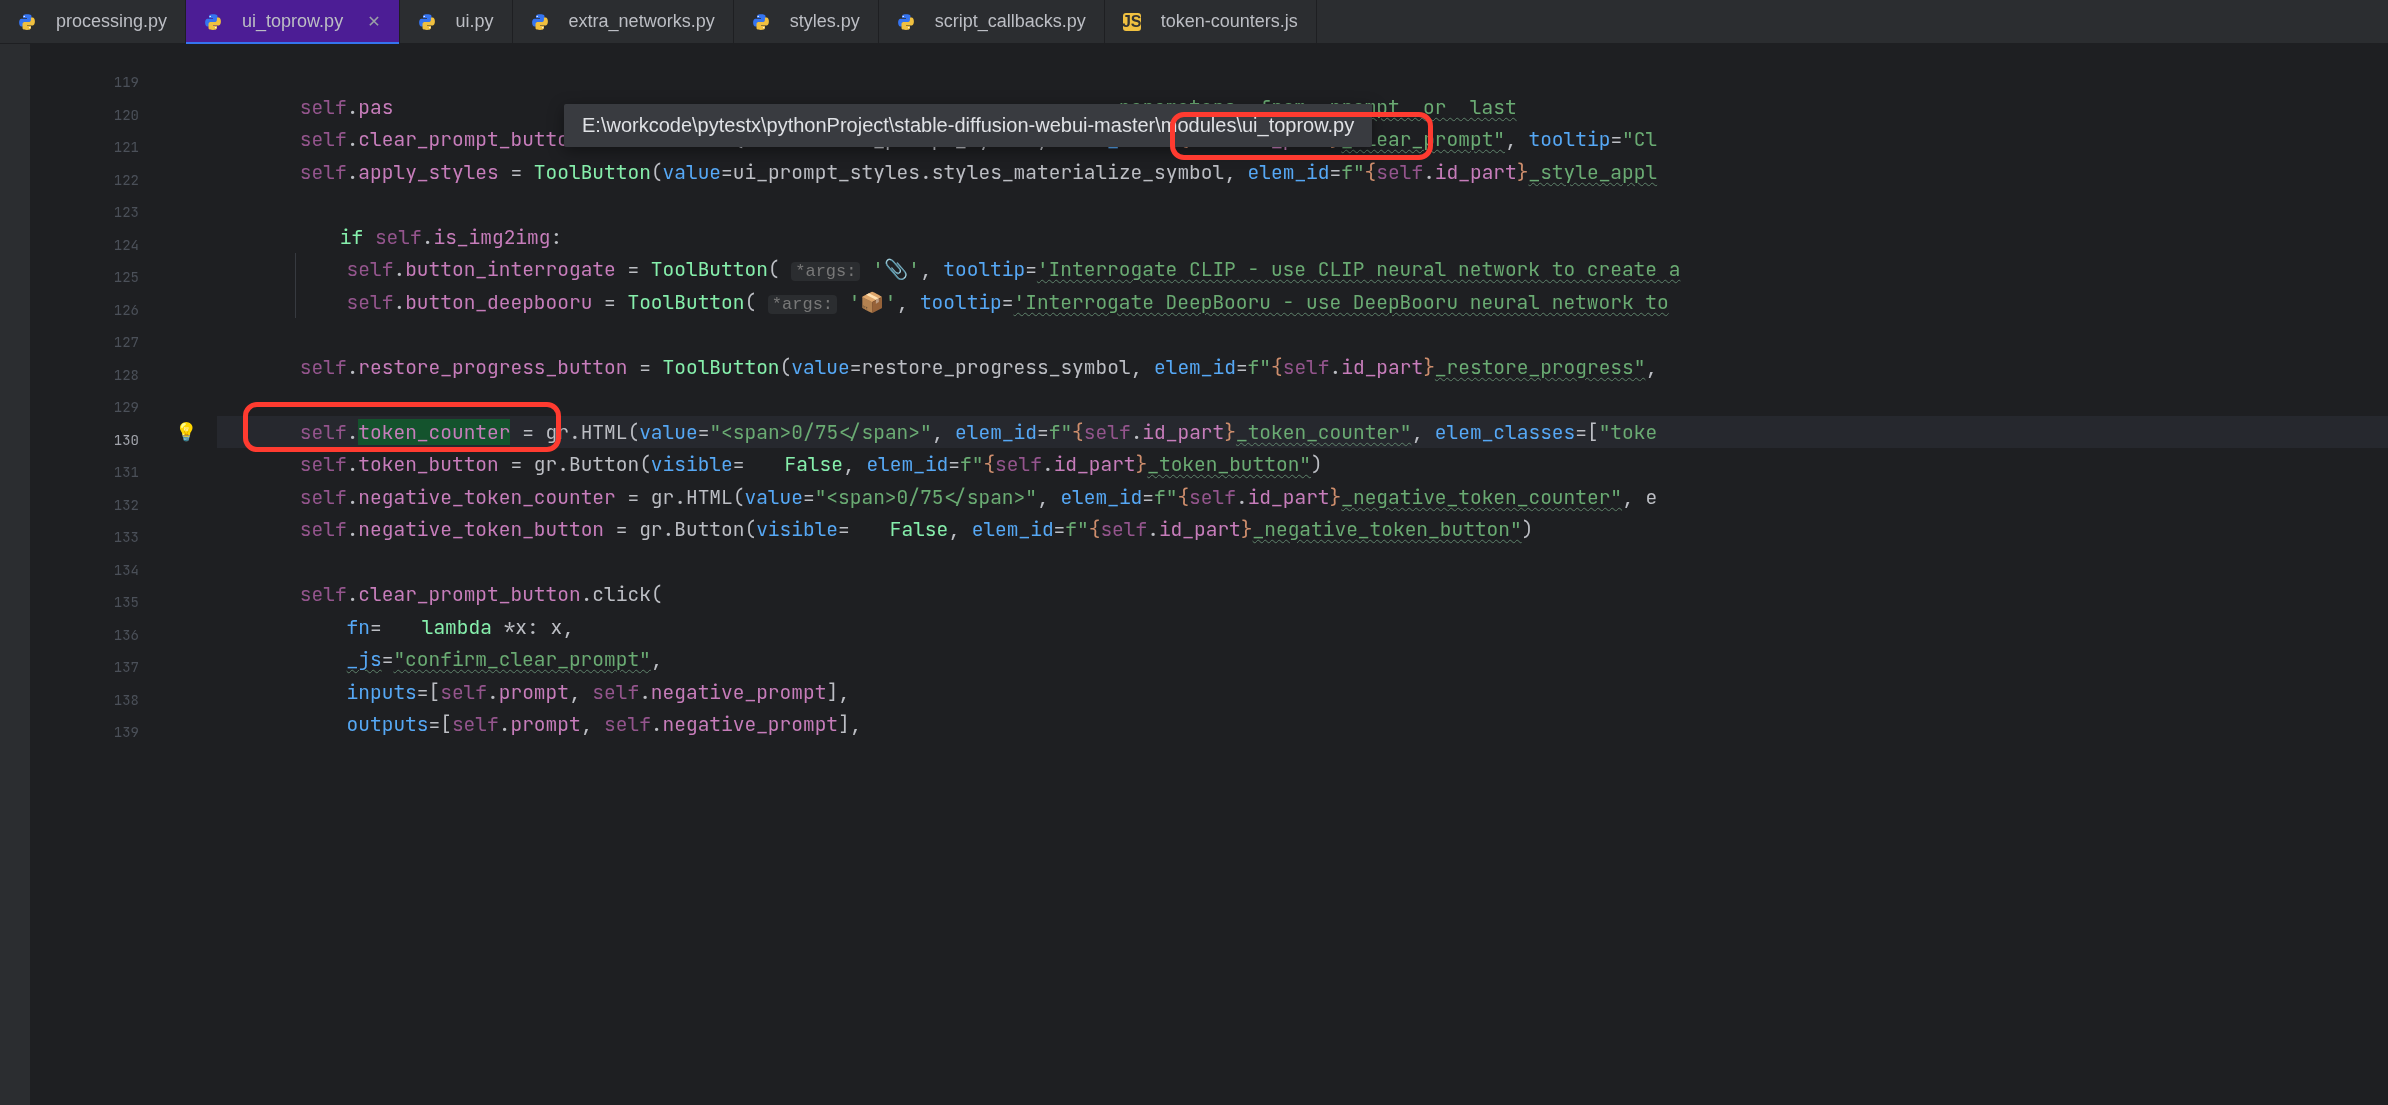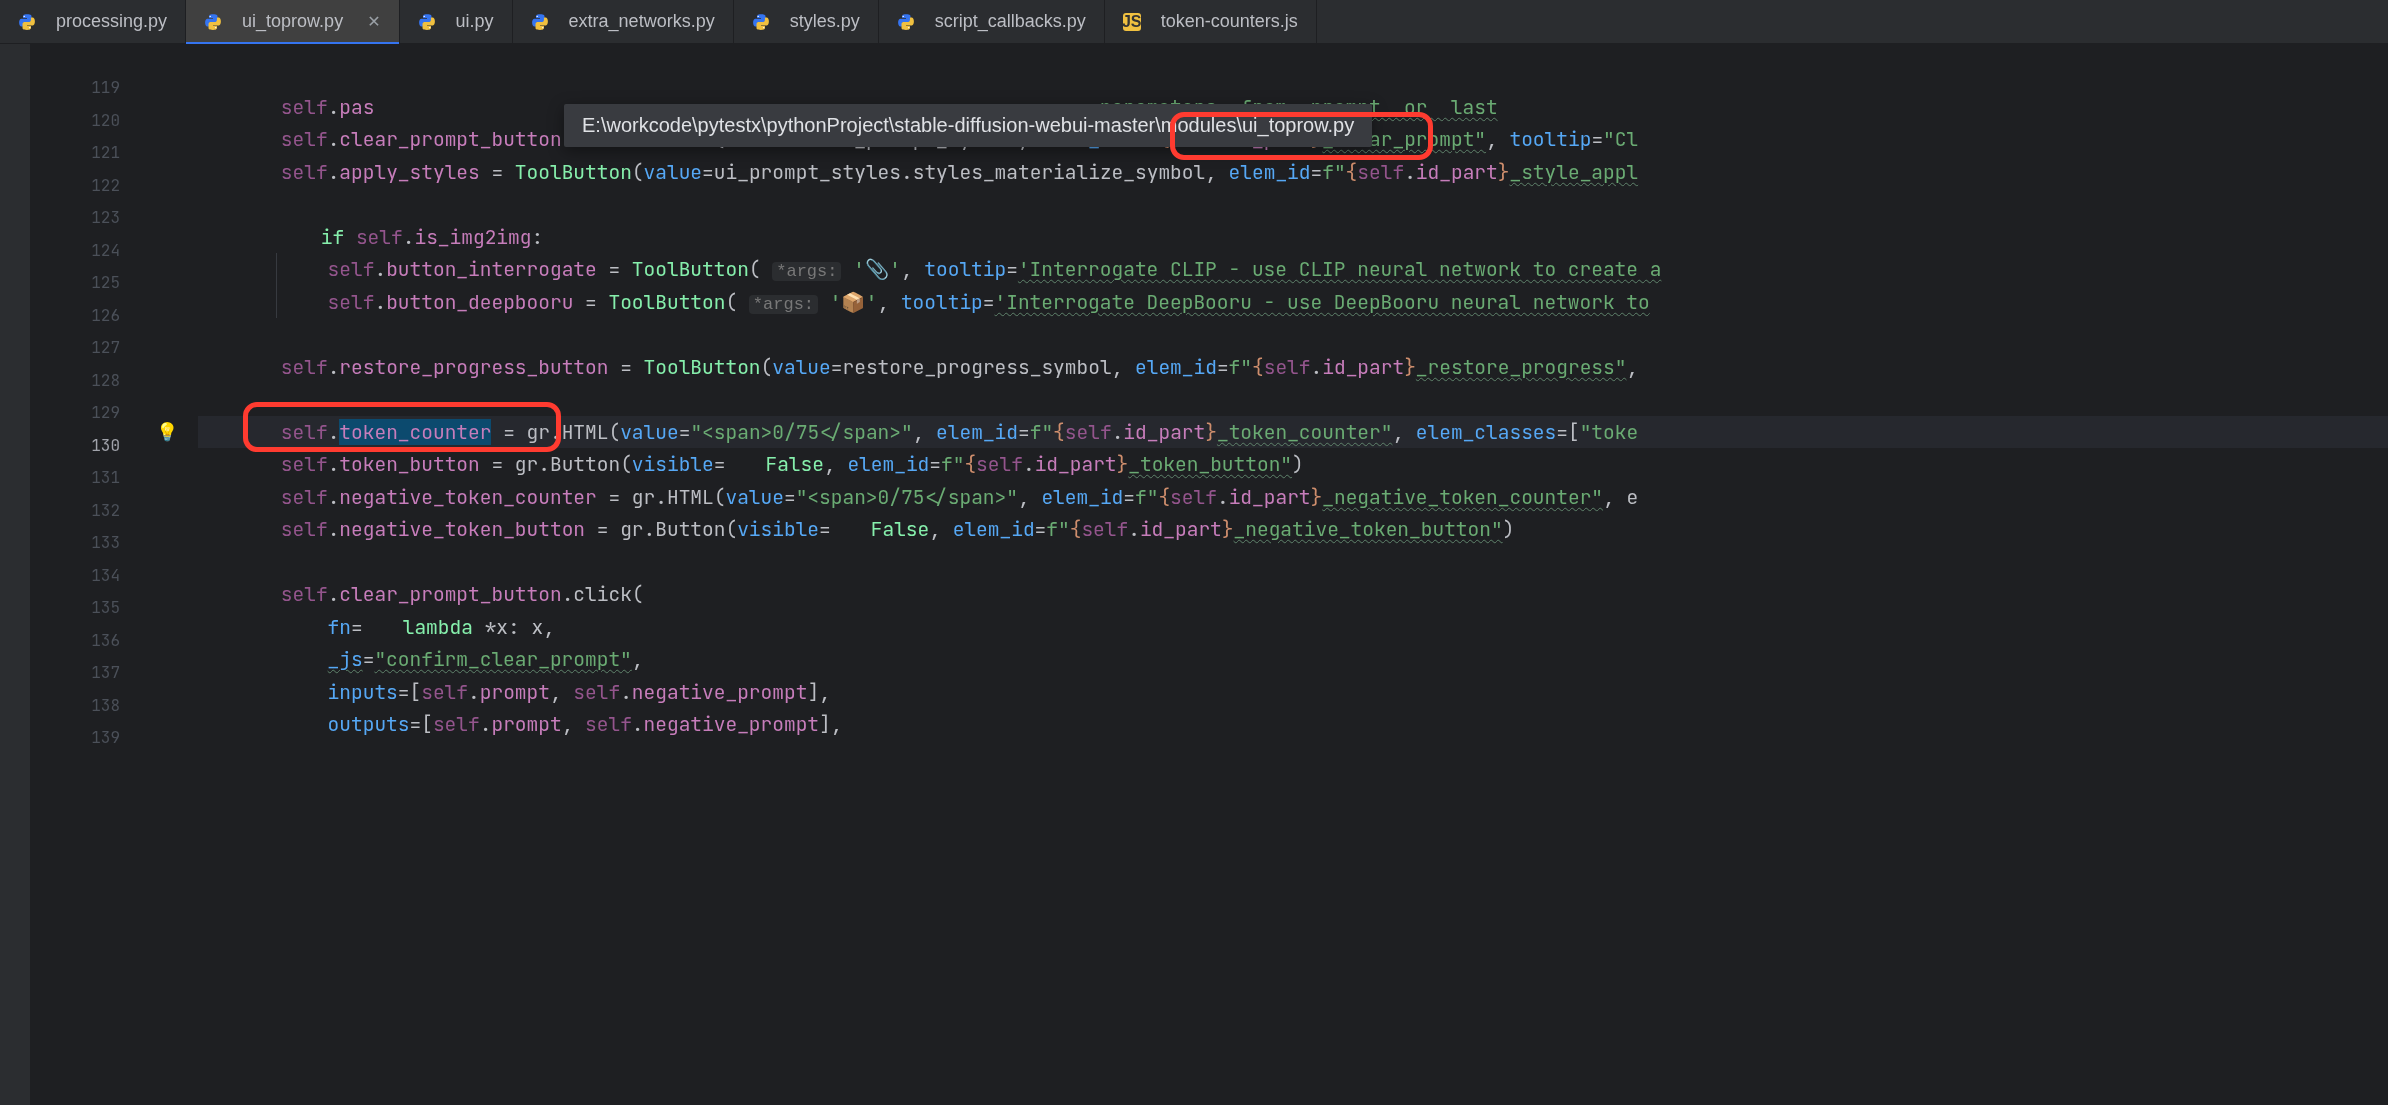--- a/index.html
+++ b/index.html
@@ -26,21 +26,21 @@
   padding:0 18px;
   height:44px;
   color:#bcbec4;
   font-family:-apple-system,Segoe UI,sans-serif;
   font-size:18px;
   cursor:pointer;
   border-right:1px solid #1e1f22;
   position:relative;
 }
 .tab.active {
-  background:#404040;
+  background:#4c1d95;
 }
 .tab.active::after {
   content:'';
   position:absolute;
   left:0; right:0; bottom:-2px;
   height:4px;
   background:#3574f0;
 }
 .tab .close { font-size:16px; color:#9aa0a6; margin-left:4px; }
 .py-icon { width:18px; height:18px; display:inline-flex; align-items:center; justify-content:center;}
@@ -50,23 +50,24 @@
   position:relative;
   height:calc(100% - 44px);
 }
 .left-strip { width:30px; background:#2b2d30; }
 .gutter {
   width:108px;
   background:#1e1f22;
   text-align:right;
   padding-right:18px;
   color:#4b5059;
-  font-size:16px;
+  font-size:14px;
   line-height:32.5px;
-  padding-top:28px;
+  padding-top:22px;
+  margin-left:19px;
 }
 .gutter .ln { height:32.5px; }
 .gutter .active-ln { color:#a1a3ab; }
 .bulb-col {
   width:60px;
   background:#1e1f22;
   padding-top:14px;
 }
 .bulb-col .row { height:32.5px; display:flex; align-items:center; justify-content:center;}
 .bulb { color:#f2c55c; font-size:18px; }
@@ -90,21 +91,21 @@
 .c-punc { color:#bcbec4; }
 .c-attr { color:#c77dbb; }
 .c-func { color:#86efac; }
 .c-kw   { color:#86efac;margin-left:40px; }
 .c-param{ color:#56a8f5; }
 .c-str  { color:#6aab73; }
 .c-fstr { color:#6aab73; }
 .c-fbrace { color:#cf8e6d; }
 .c-hint { color:#787878; background:#2b2d30; padding:0 4px; border-radius:4px; font-size:17px;font-family:Liberation Mono, monospace;}
 .c-wave { text-decoration: underline wavy #5f826b 1px; text-underline-offset:3px;}
-.sel    { background:#0c4a6e; }
+.sel    { background:#14532d; }
 .tooltip {
   position:absolute;
   top:60px;
   left:564px;
   background:#393b40;
   color:#dfe1e5;
   font-family:-apple-system,Segoe UI,sans-serif;
   font-size:20px;
   padding:10px 18px;
   border-radius:2px;

